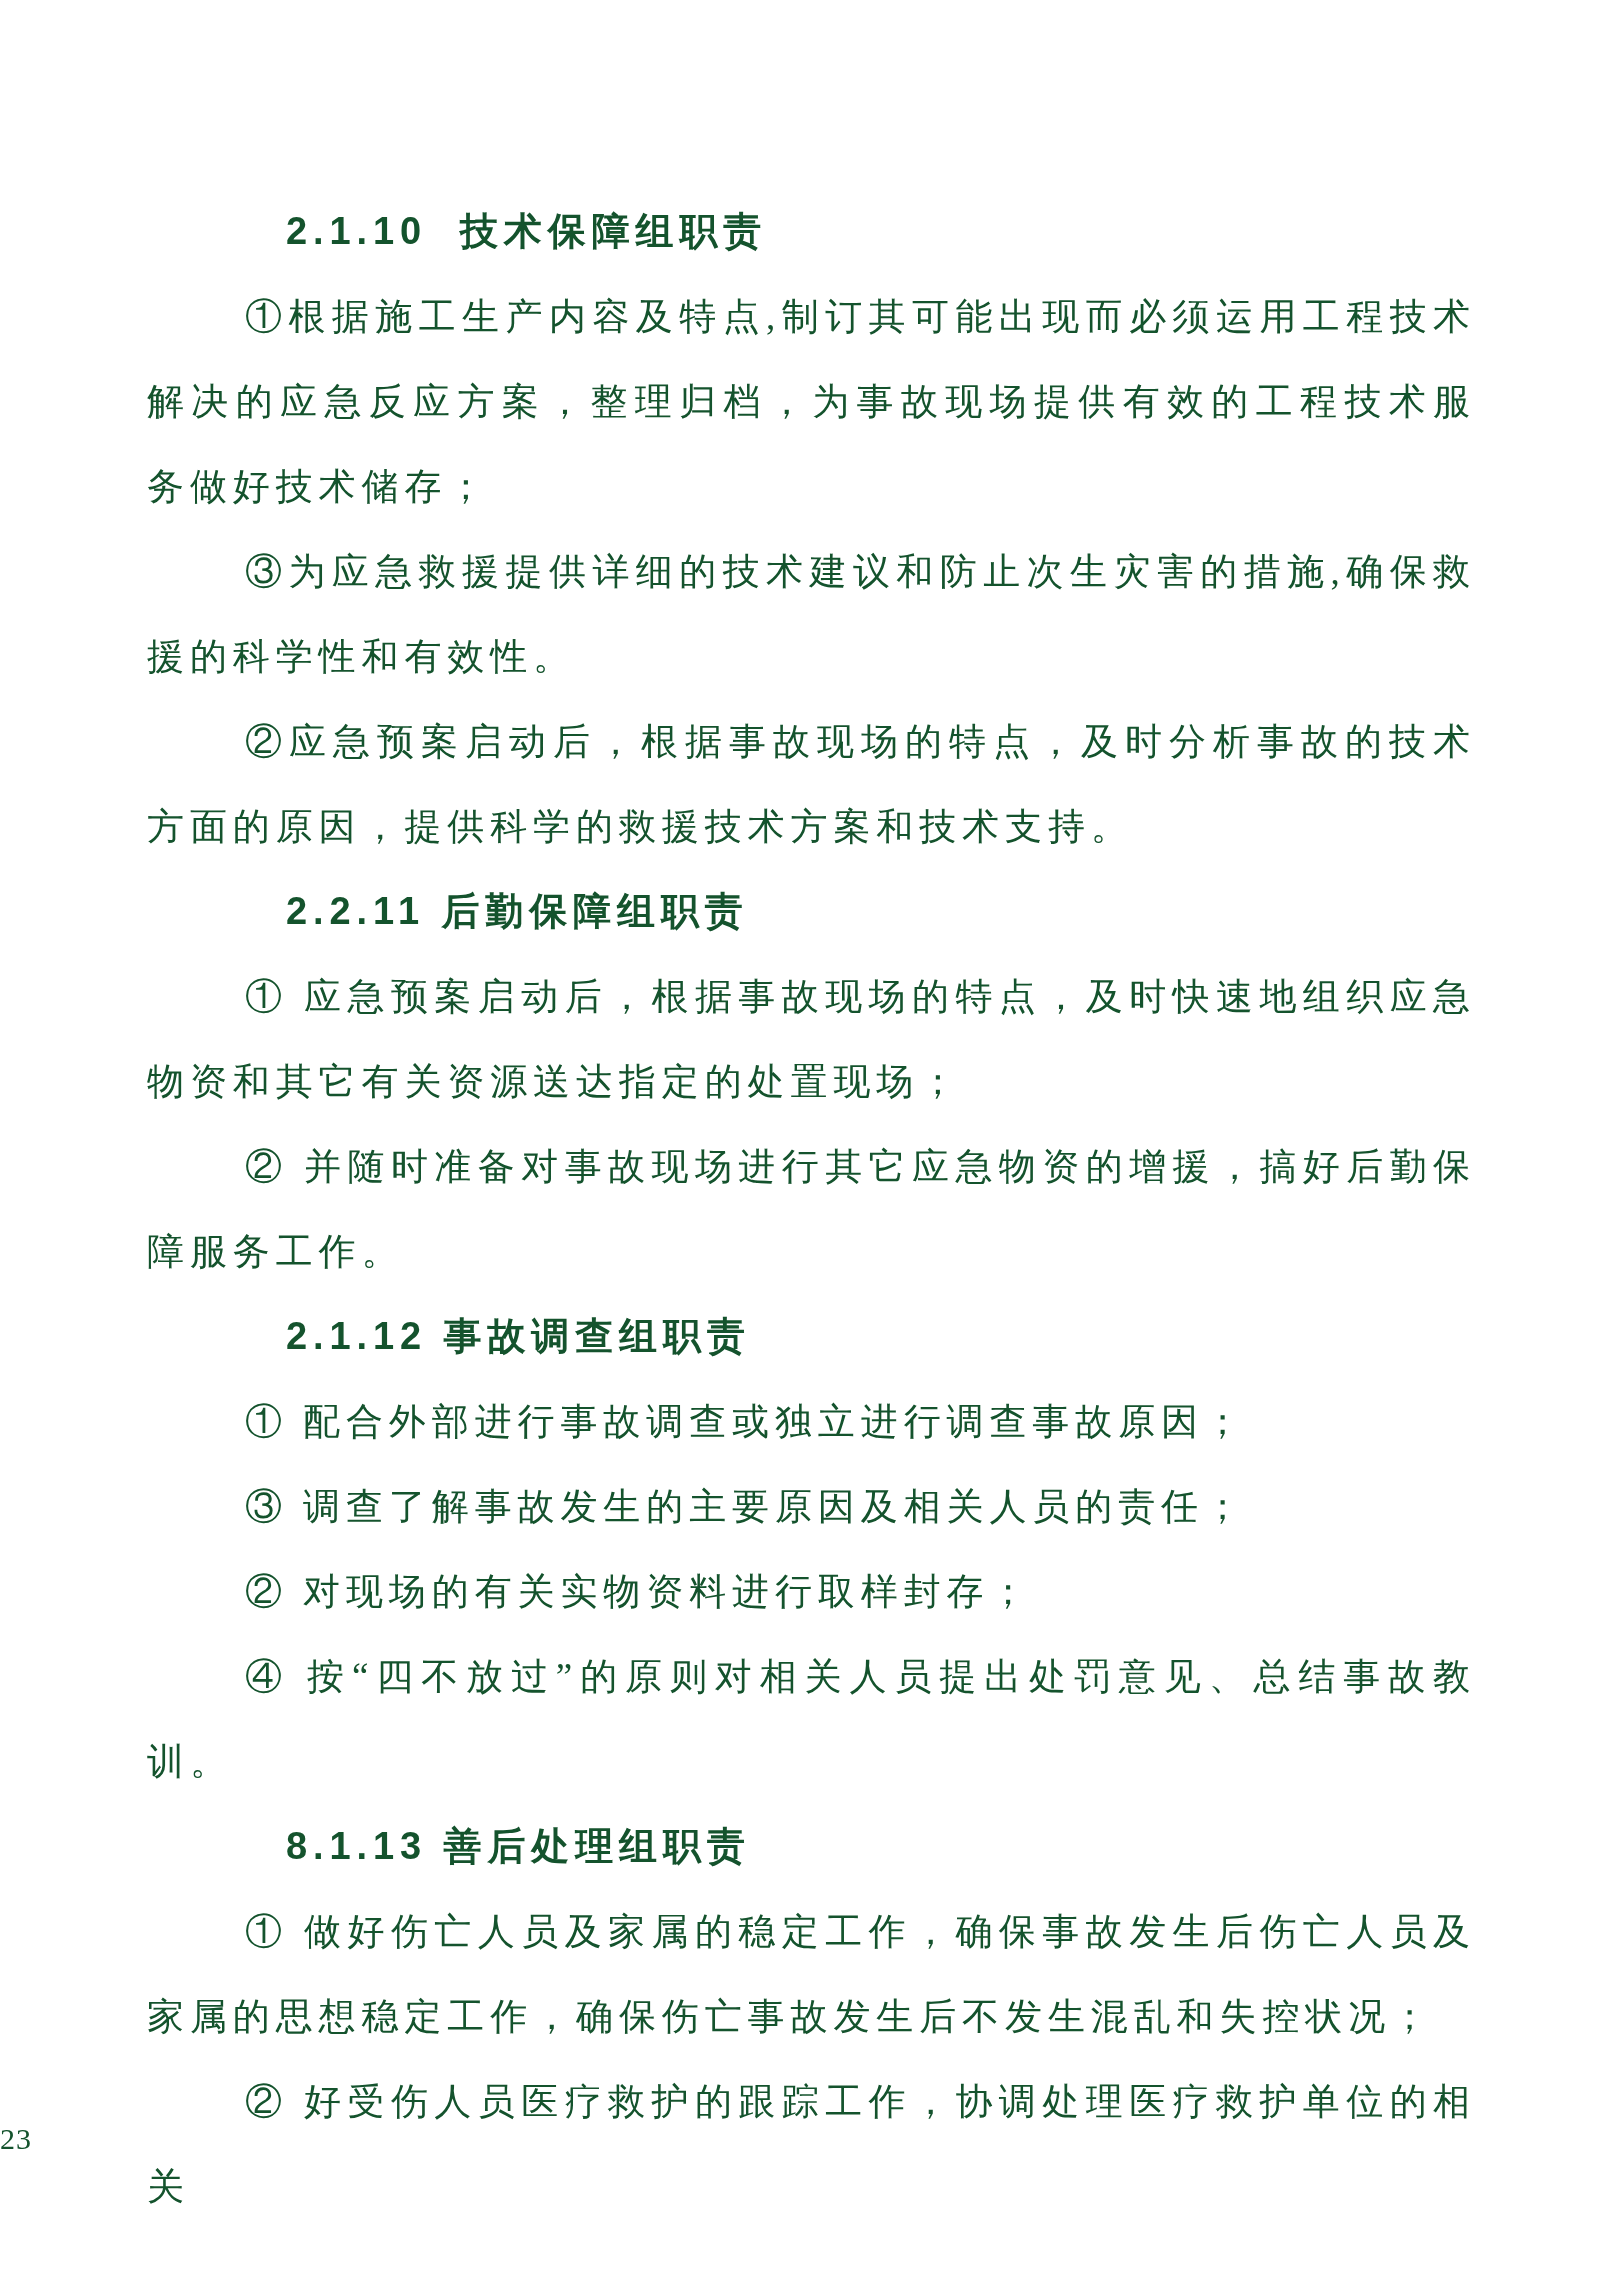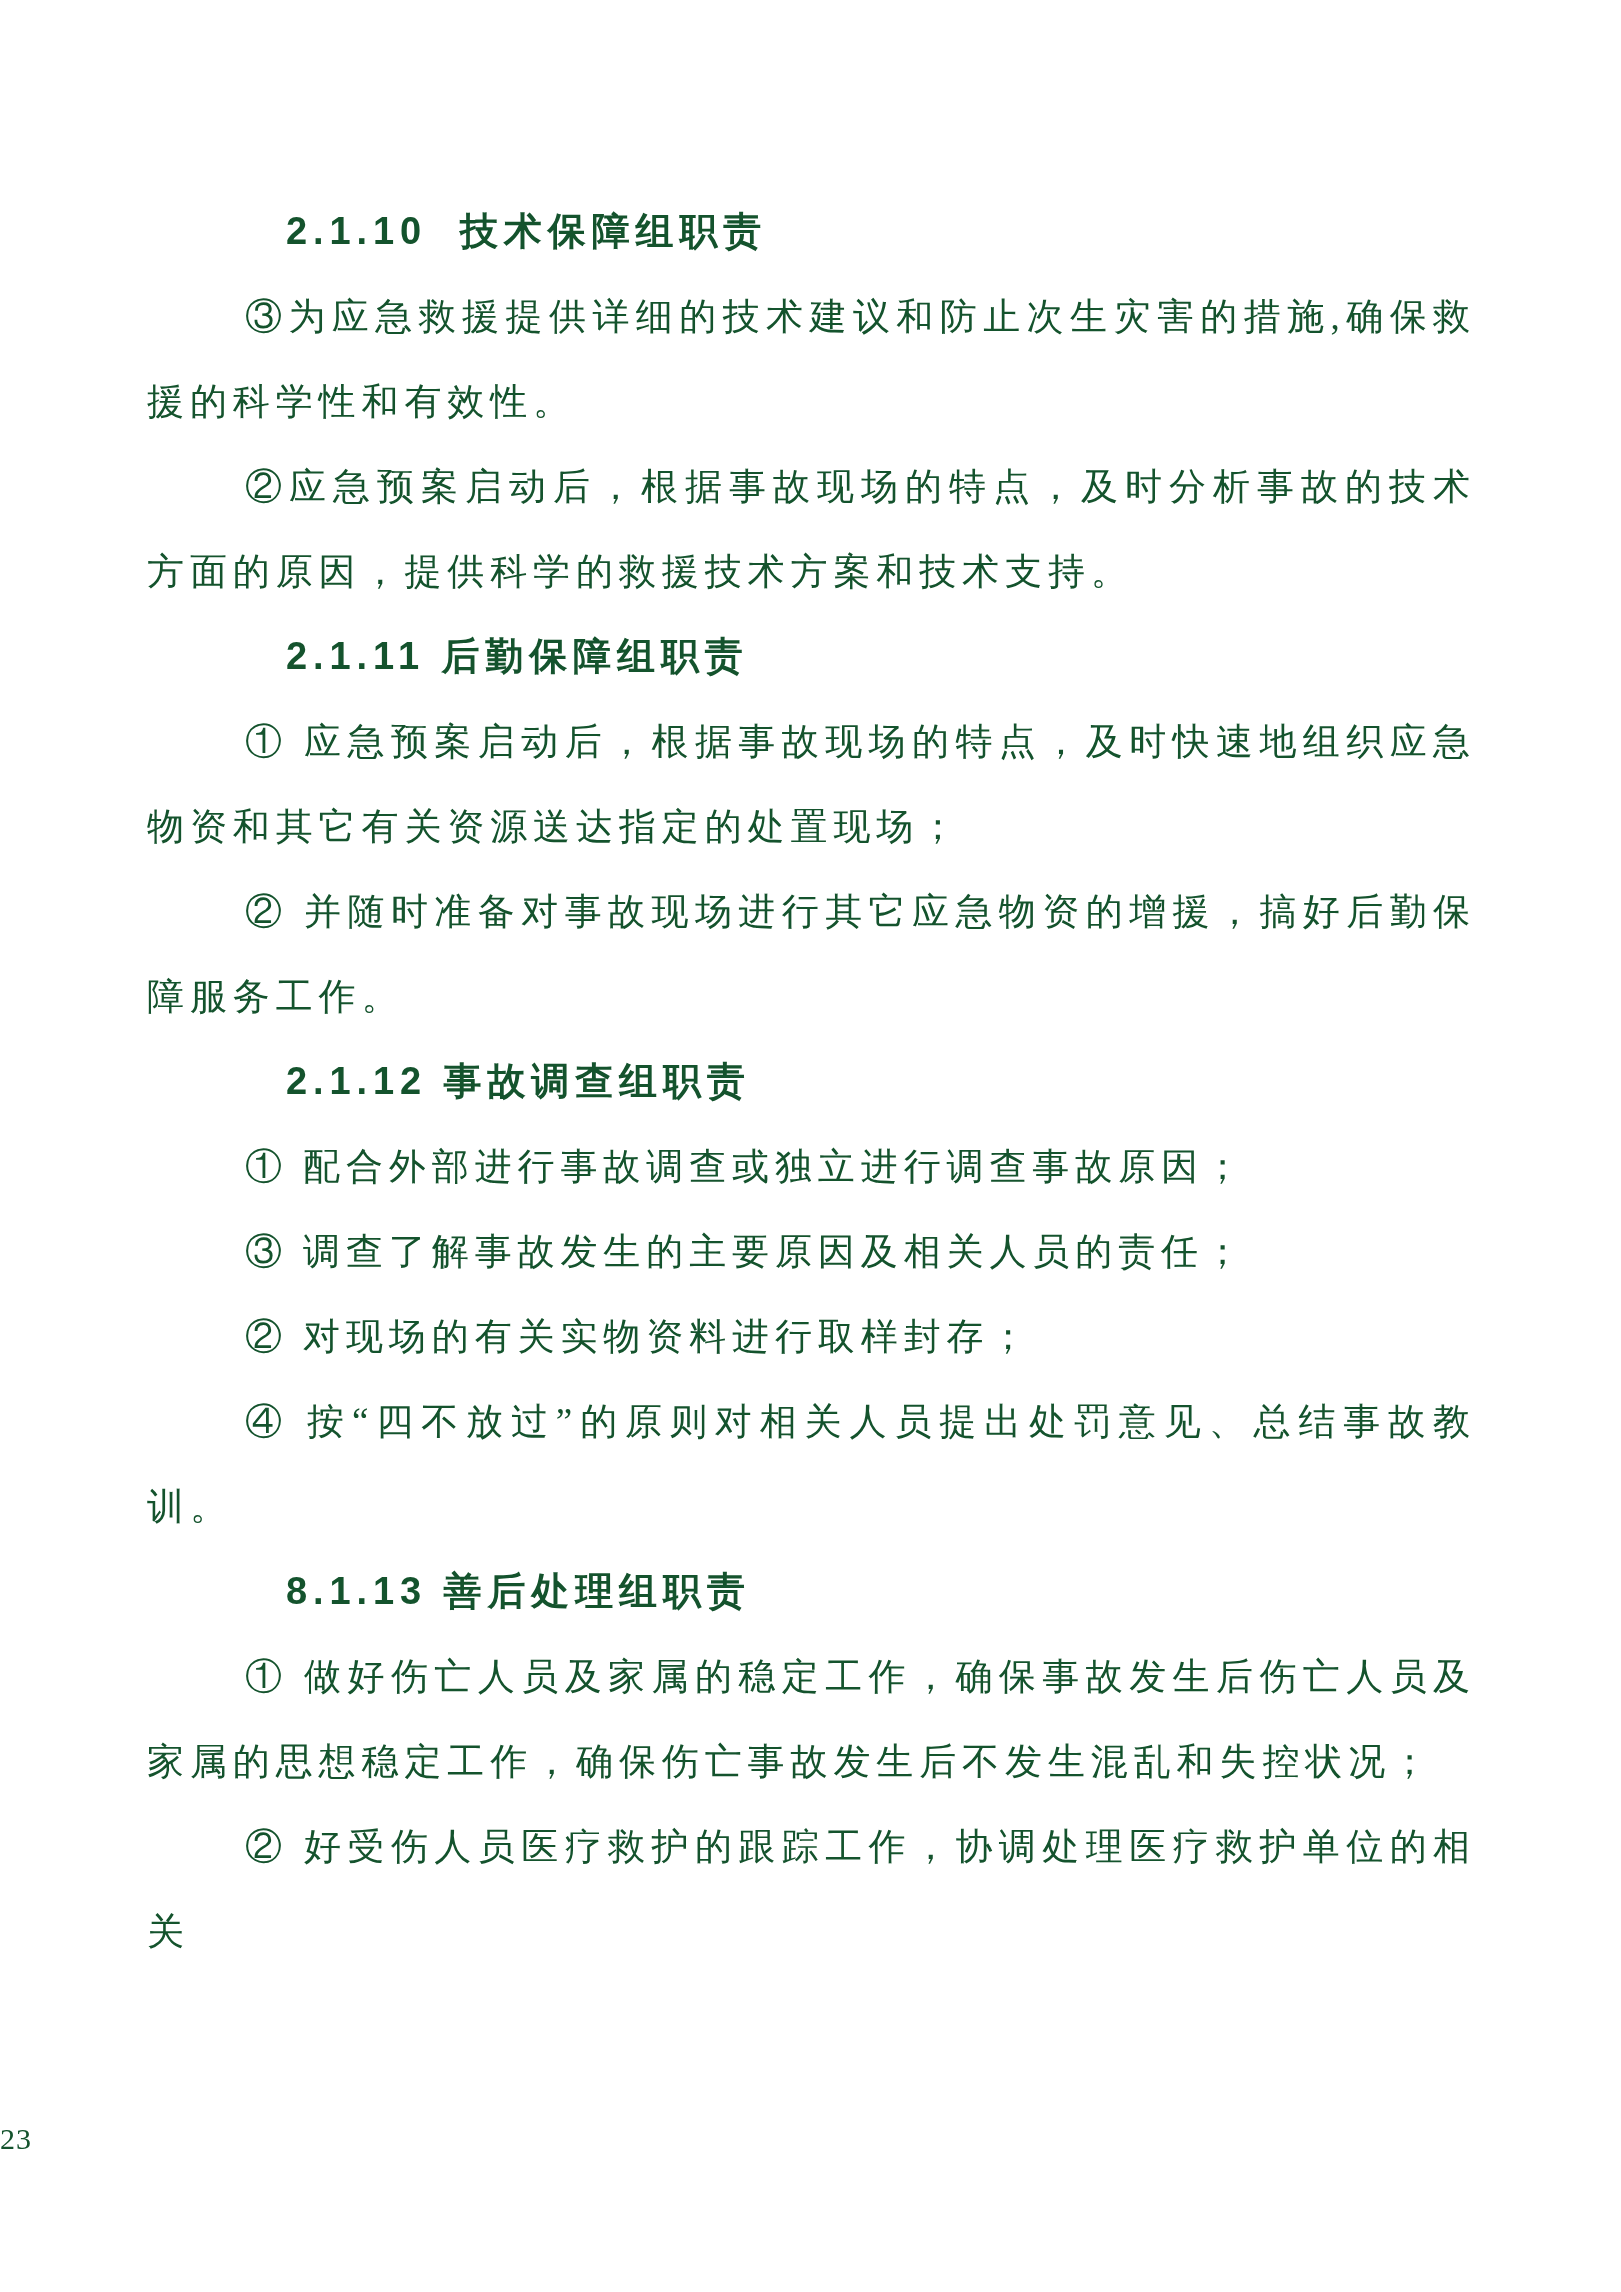--- a/index.html
+++ b/index.html
@@ -49,23 +49,24 @@
     letter-spacing: 1px;
     font-family: "Liberation Serif", serif;
   }
 </style>
 </head>
 <body>
 
 <main class="page">
   <section class="content">
     <div class="block-h">2.1.10  技术保障组职责</div>
+    <p class="block-p">①根据施工生产内容及特点,制订其可能出现而必须运用工程技术解决的应急反应方案，整理归档，为事故现场提供有效的工程技术服务做好技术储存；</p>
     <p class="block-p">③为应急救援提供详细的技术建议和防止次生灾害的措施,确保救援的科学性和有效性。</p>
     <p class="block-p">②应急预案启动后，根据事故现场的特点，及时分析事故的技术方面的原因，提供科学的救援技术方案和技术支持。</p>
-    <div class="block-h">2.1.11 后勤保障组职责</div>
+    <div class="block-h">2.2.11 后勤保障组职责</div>
     <p class="block-p">① 应急预案启动后，根据事故现场的特点，及时快速地组织应急物资和其它有关资源送达指定的处置现场；</p>
     <p class="block-p">② 并随时准备对事故现场进行其它应急物资的增援，搞好后勤保障服务工作。</p>
     <div class="block-h">2.1.12 事故调查组职责</div>
     <p class="block-p">① 配合外部进行事故调查或独立进行调查事故原因；</p>
     <p class="block-p">③ 调查了解事故发生的主要原因及相关人员的责任；</p>
     <p class="block-p">② 对现场的有关实物资料进行取样封存；</p>
     <p class="block-p">④ 按“四不放过”的原则对相关人员提出处罚意见、总结事故教训。</p>
     <div class="block-h">8.1.13 善后处理组职责</div>
     <p class="block-p">① 做好伤亡人员及家属的稳定工作，确保事故发生后伤亡人员及家属的思想稳定工作，确保伤亡事故发生后不发生混乱和失控状况；</p>
     <p class="block-p">② 好受伤人员医疗救护的跟踪工作，协调处理医疗救护单位的相关</p>

